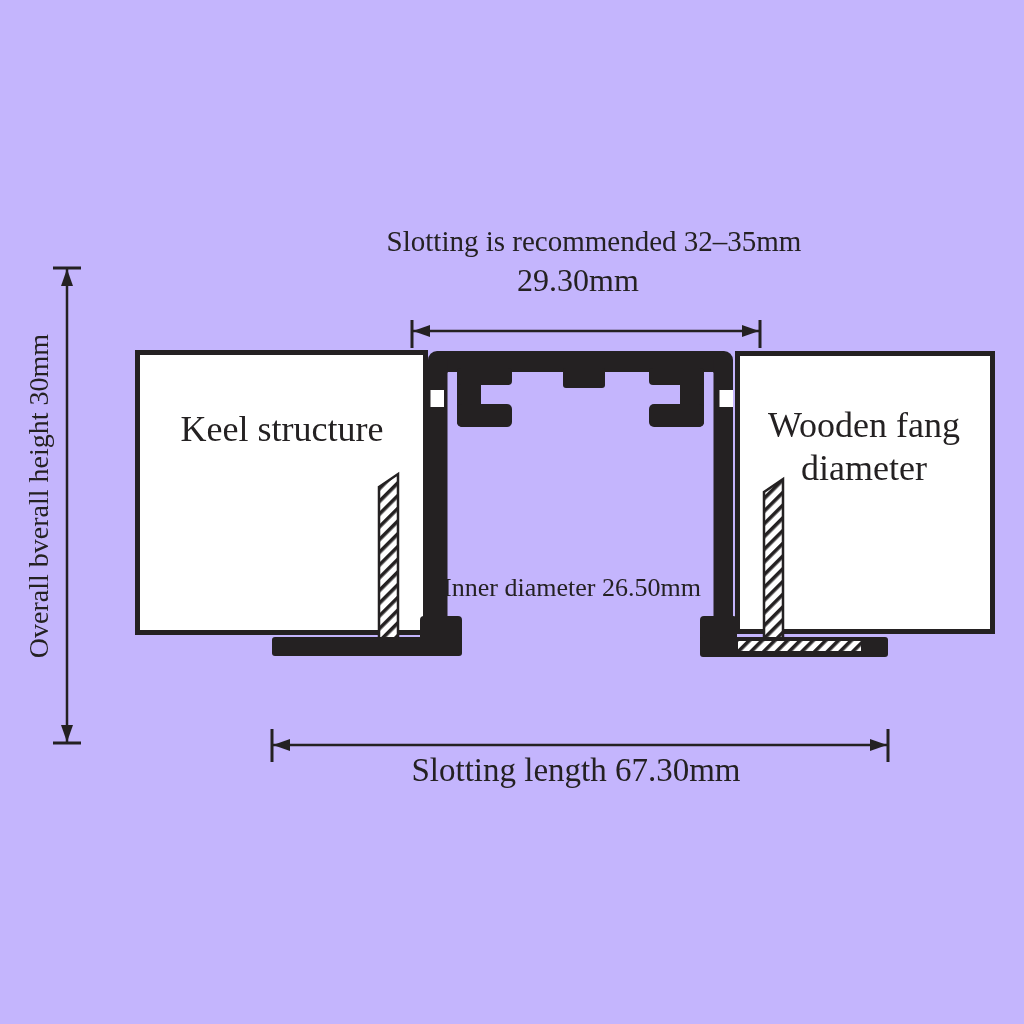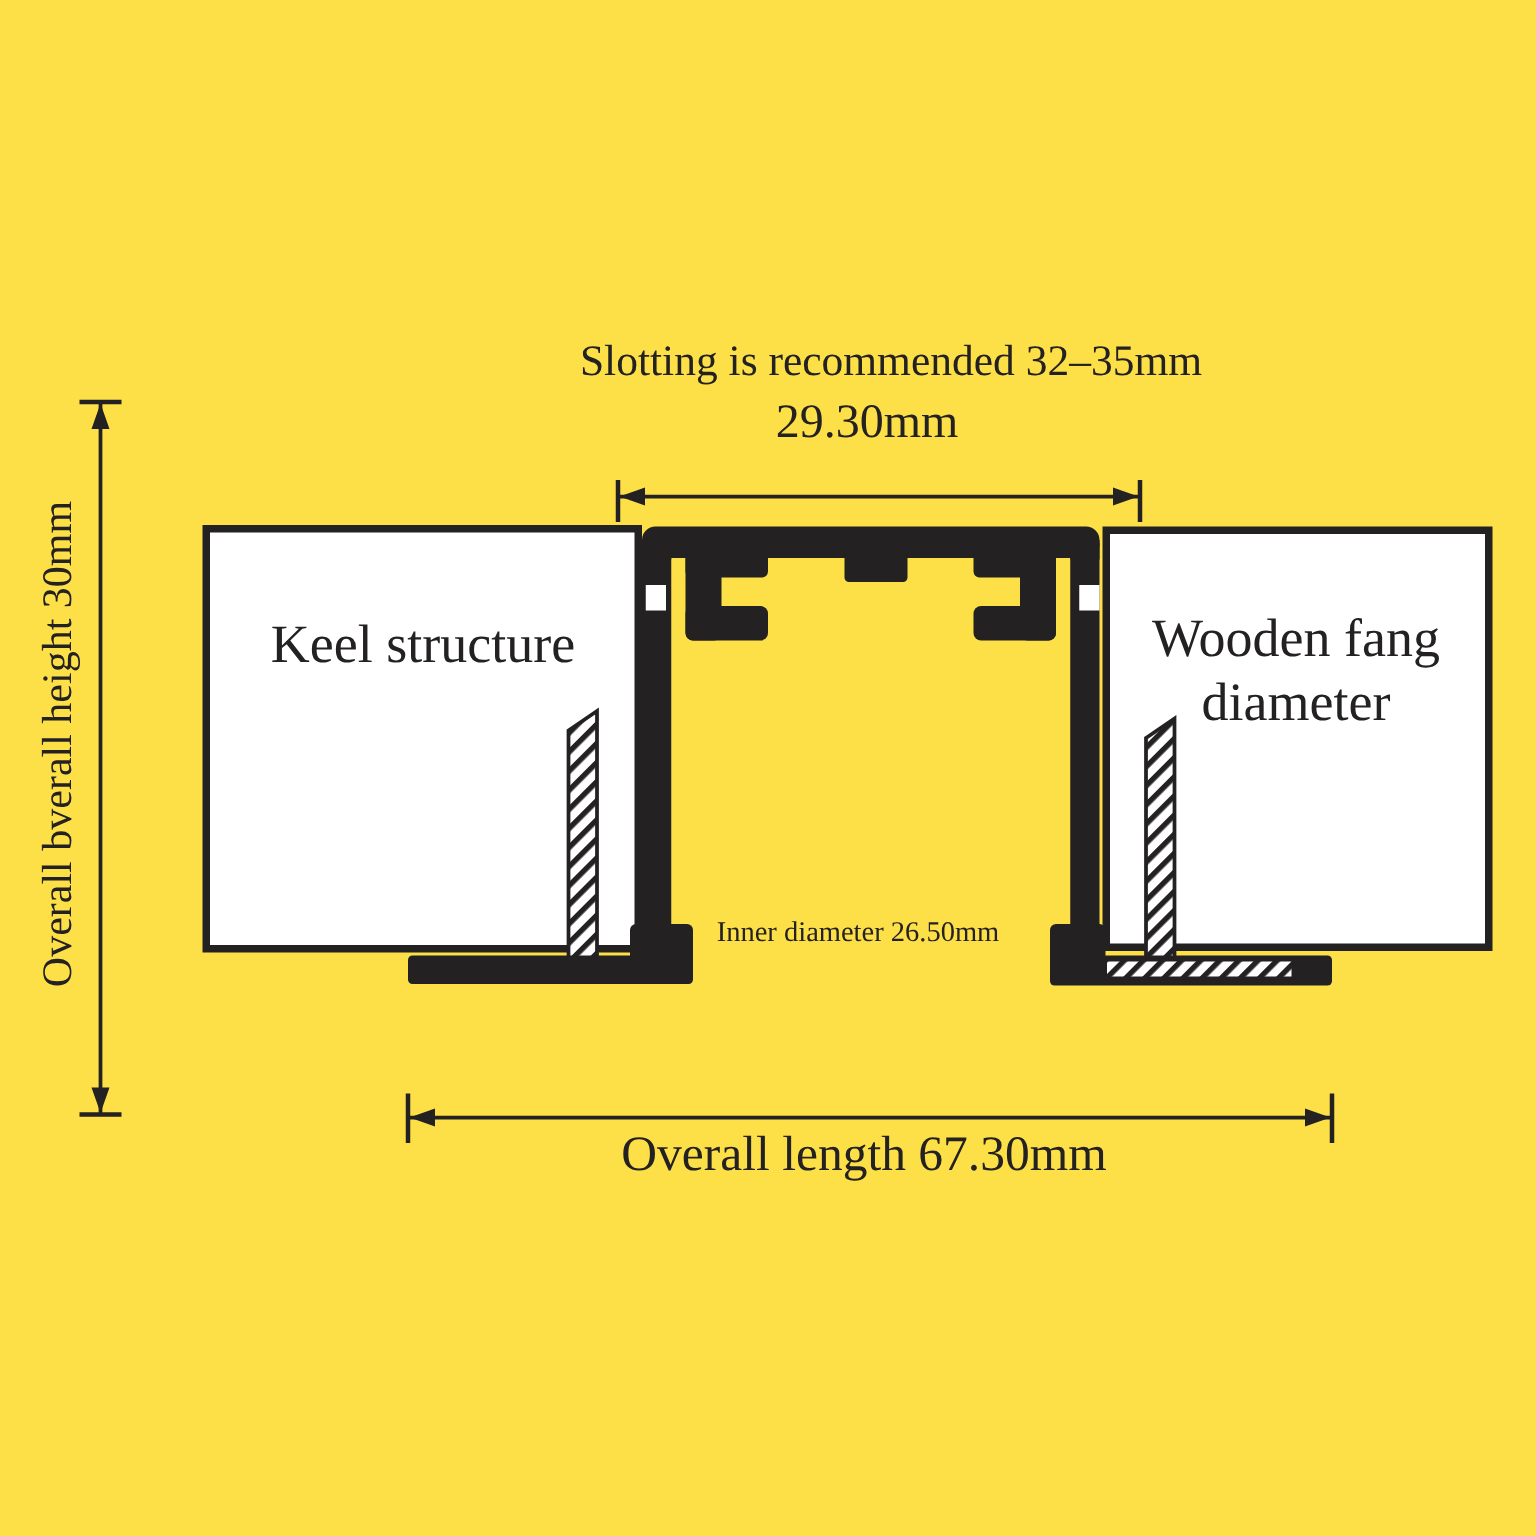--- a/index.html
+++ b/index.html
@@ -7,21 +7,21 @@
     padding: 0;
     background: #ffffff;
     width: 1024px;
     height: 1024px;
     overflow: hidden;
   }
   .stage {
     position: relative;
     width: 1024px;
     height: 1024px;
-    background: #fde047;
+    background: #c4b5fd;
     font-family: "Liberation Serif", "DejaVu Serif", serif;
     color: #242122;
   }
   .stage svg.drawing {
     position: absolute;
     left: 0;
     top: 0;
   }
   .label {
     position: absolute;
@@ -29,21 +29,21 @@
     line-height: 1;
     color: #242122;
     transform: translateX(-50%);
   }
   .t-slot    { font-size: 29px; left: 594px; top: 227px; }
   .t-dim29   { font-size: 32px; left: 578px; top: 264px; }
   .t-keel    { font-size: 36px; left: 282px; top: 411px; }
   .t-fang    { font-size: 36px; left: 864px; top: 404px;
                width: 252px; white-space: normal; text-align: center;
                line-height: 1.2; }
-  .t-inner   { font-size: 19px; left: 572px; top: 612px; }
+  .t-inner   { font-size: 26px; left: 572px; top: 575px; }
   .t-length  { font-size: 33px; left: 576px; top: 754px; }
   .t-height  { font-size: 28px; left: 39px;  top: 496px;
                transform: translate(-50%, -50%) rotate(-90deg); }
 </style>
 </head>
 <body>
 
 <div class="stage">
 
   <svg class="drawing" width="1024" height="1024" viewBox="0 0 1024 1024">
@@ -121,16 +121,16 @@
       <polygon points="67,269 61,286 73,286" fill="#242122" stroke="none"></polygon>
       <polygon points="67,742 61,725 73,725" fill="#242122" stroke="none"></polygon>
     </g>
   </svg>
 
   <div class="label t-slot">Slotting is recommended 32–35mm</div>
   <div class="label t-dim29">29.30mm</div>
   <div class="label t-keel">Keel structure</div>
   <div class="label t-fang">Wooden fang diameter</div>
   <div class="label t-inner">Inner diameter 26.50mm</div>
-  <div class="label t-length">Overall length 67.30mm</div>
+  <div class="label t-length">Slotting length 67.30mm</div>
   <div class="label t-height">Overall bverall height 30mm</div>
 
 </div>
 
 </body></html>

